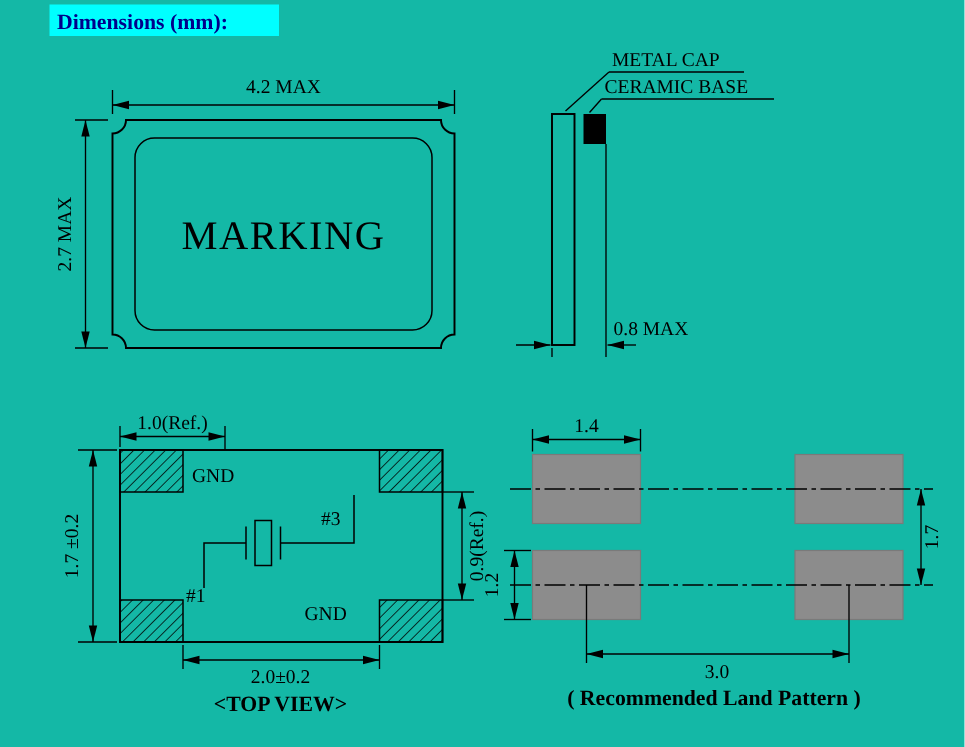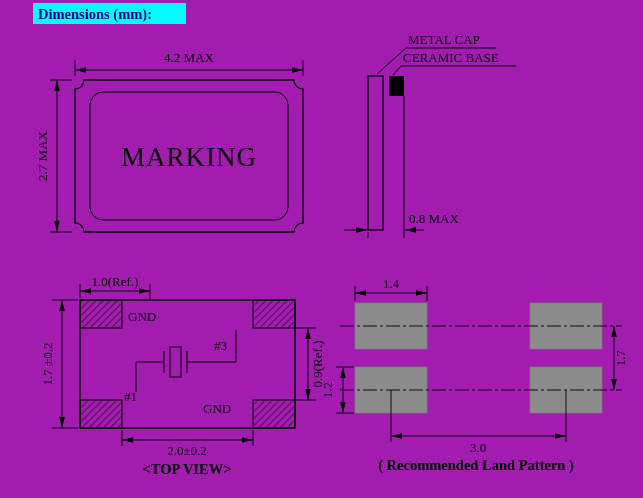--- a/index.html
+++ b/index.html
@@ -1,16 +1,16 @@
 <!DOCTYPE html>
 <html><head>
 <meta charset="utf-8">
 <style>
   html,body{margin:0;padding:0;background:#ffffff;}
-  .stage{position:relative;width:643px;height:498px;background:#a21caf;overflow:hidden;}
+  .stage{position:relative;width:643px;height:498px;background:#14b8a6;overflow:hidden;}
   svg text{font-family:"Liberation Serif","DejaVu Serif",serif;fill:#000;}
   .t13{font-size:13px;}
   .t14b{font-size:14.5px;font-weight:bold;}
   .hdr{font-size:14.5px;font-weight:bold;fill:#00008b;}
   .marking{font-size:27px;letter-spacing:1px;}
   .ln{stroke:#000;stroke-width:1.3;fill:none;}
   .thin{stroke:#000;stroke-width:1;fill:none;}
   .dl{stroke:#000;stroke-width:0.9;fill:none;}
   .cl{stroke:#000;stroke-width:0.9;fill:none;stroke-dasharray:14 3 3 3;}
 </style>

